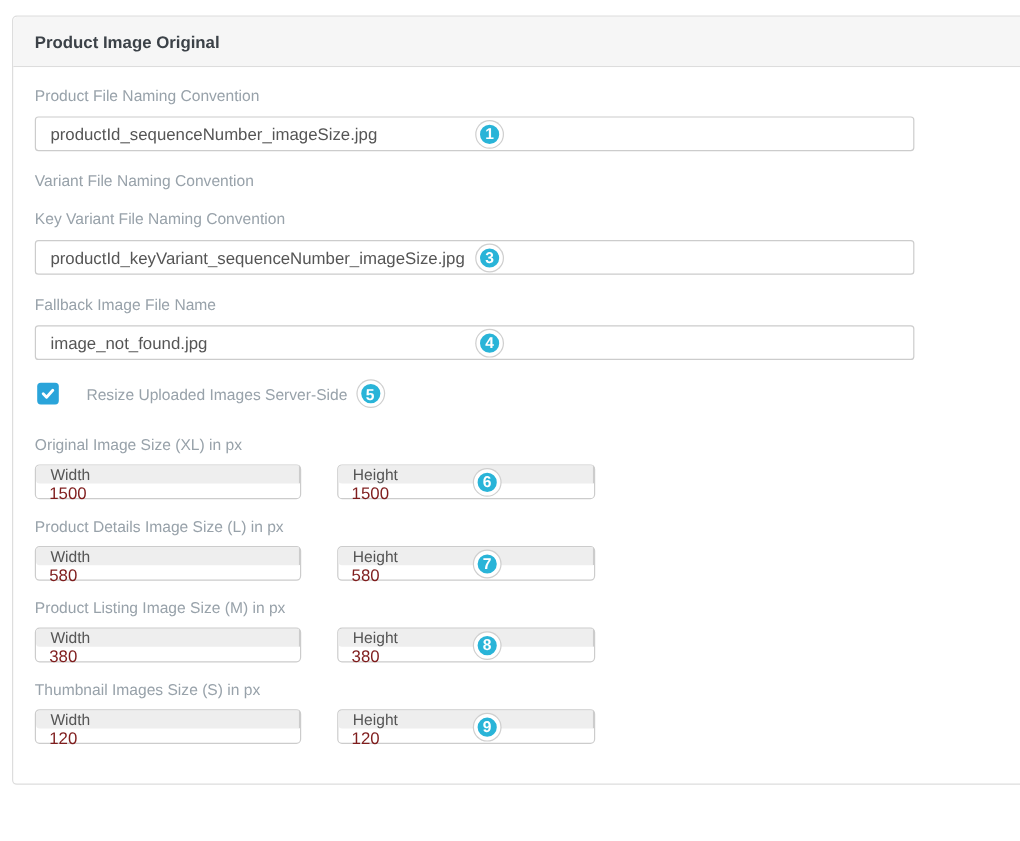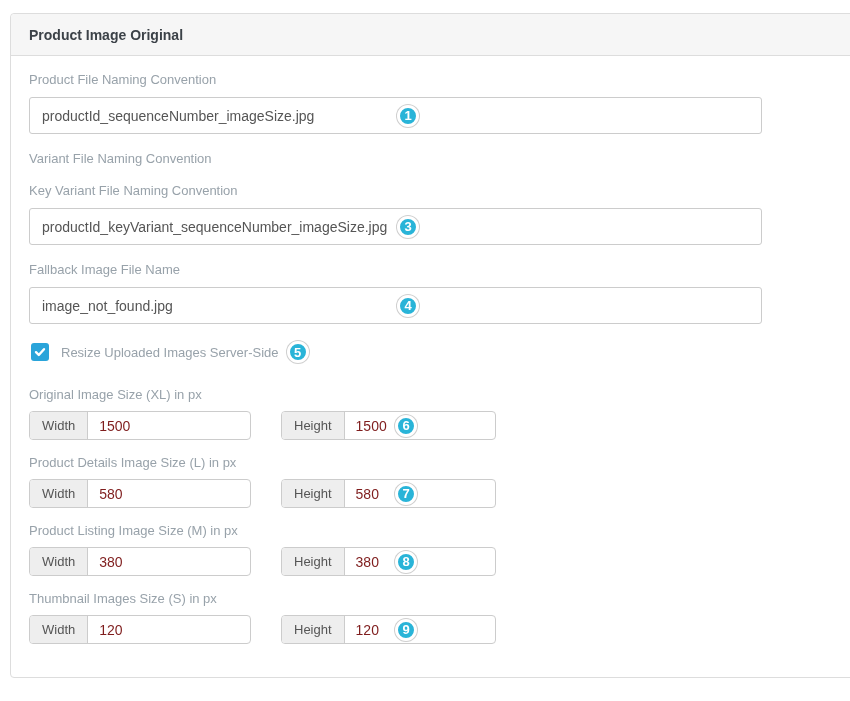--- a/index.html
+++ b/index.html
@@ -34,21 +34,21 @@
     display: block;
     color: #98a2aa;
     font-size: 13px;
     line-height: 15px;
     margin: 0 0 10px 0;
   }
   .form-group { margin-bottom: 17px; }
   .input-wrap { position: relative; width: 733px; }
   input.text-input {
     width: 100%;
-    height: 37px;
+    height: 29px;
     border: 1px solid #ccc;
     border-radius: 3px;
     padding: 0 12px;
     font-size: 14px;
     color: #555;
     background: #fff;
     font-family: inherit;
     outline: none;
   }
   .badge {
@@ -85,21 +85,21 @@
     width: 18px; height: 18px;
     border-radius: 3px;
     display: flex;
     align-items: center;
     justify-content: center;
     cursor: pointer;
     flex: 0 0 auto;
   }
   .checkbox svg { display: block; }
   .checkbox-label {
-    margin-left: 12px;
+    margin-left: 23px;
     color: #98a2aa;
     font-size: 13px;
     text-align: center;
   }
   .size-group { margin-top: 15px; }
   .size-group.first { margin-top: 24px; }
   .size-label {
     display: block;
     color: #98a2aa;
     font-size: 13px;
@@ -108,20 +108,21 @@
   }
   .size-row { display: flex; gap: 30px; }
   .input-group {
     position: relative;
     display: flex;
     width: 222px;
     height: 29px;
     border: 1px solid #ccc;
     border-radius: 4px;
     background: #fff;
+    flex-direction: column;
   }
   .input-group.height-group { width: 215px; }
   .addon {
     background: #eee;
     border-right: 1px solid #ccc;
     border-radius: 3px 0 0 3px;
     padding: 0 12px;
     display: flex;
     align-items: center;
     font-size: 13px;

